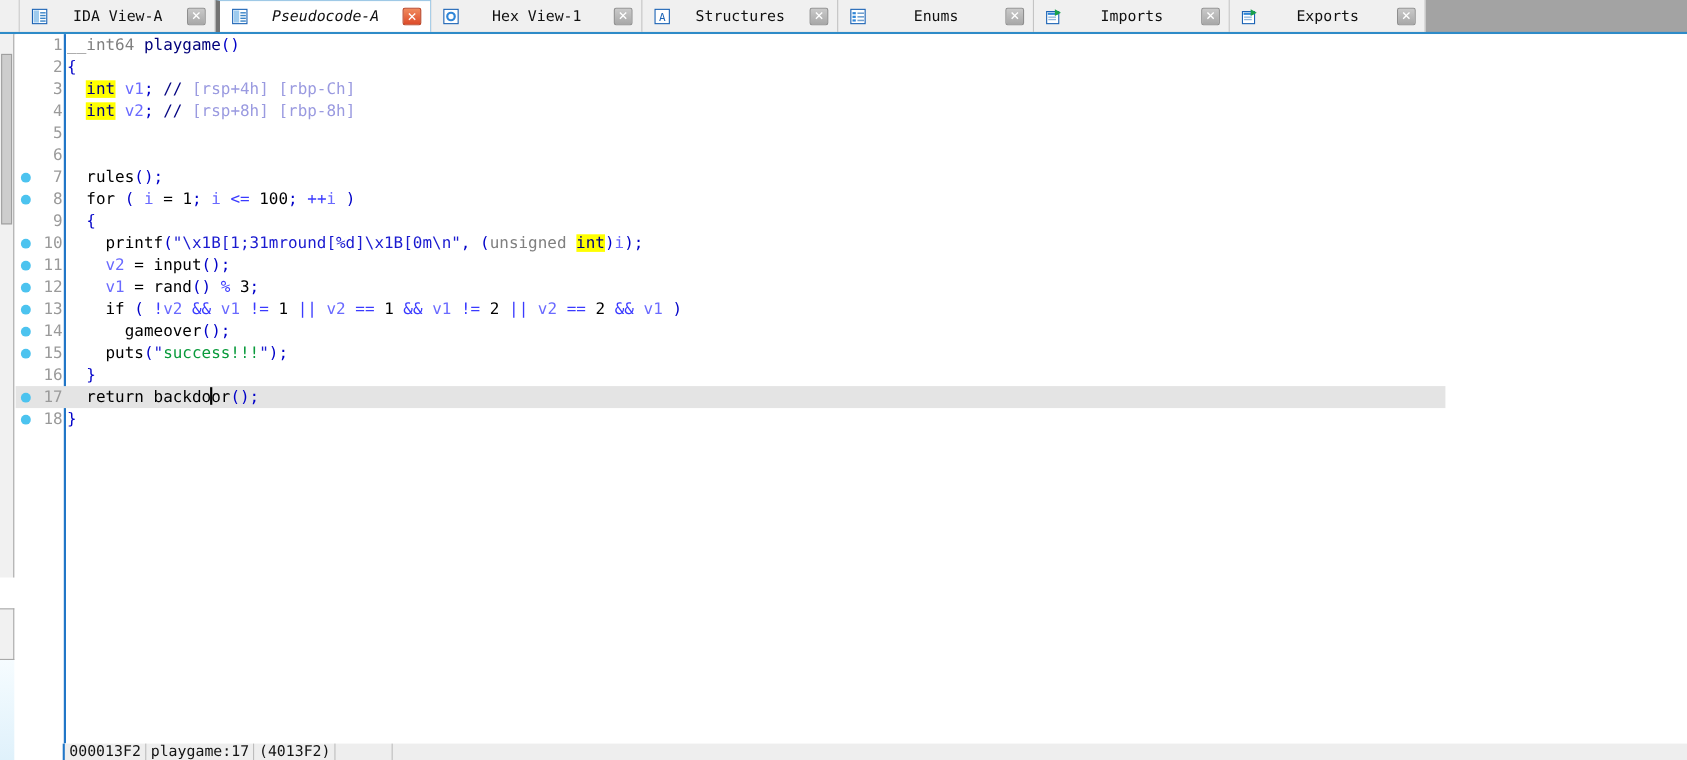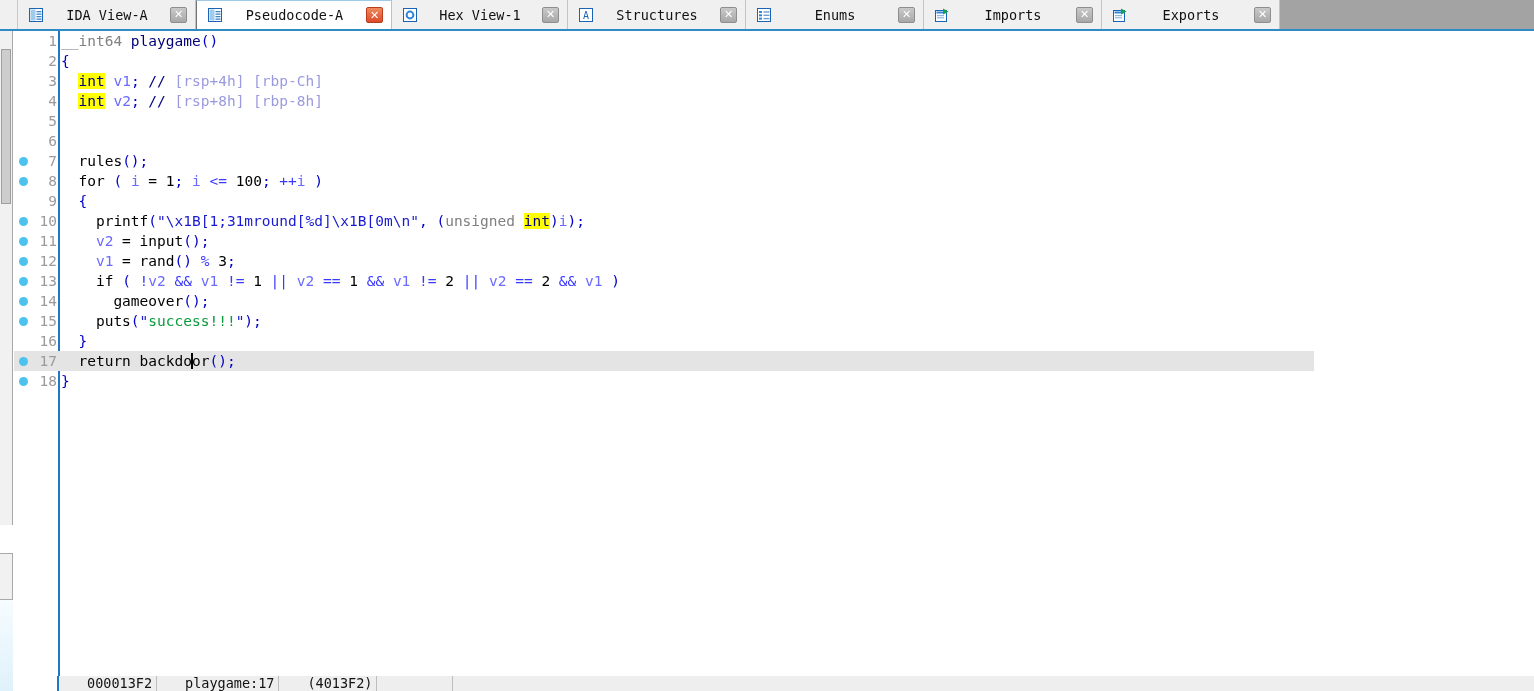--- a/index.html
+++ b/index.html
@@ -41,23 +41,24 @@
     align-items: center;
     box-sizing: border-box;
     background: #f0f0f0;
     border-right: 1px solid #c4c4c4;
     padding: 0 8px 0 10px;
     gap: 0px;
     position: relative;
   }
   .tab.active {
     background: #ffffff;
-    border-left: 1px solid #737373;
+    border-left: 4px solid #737373;
     border-right: 1px solid #9fc9e6;
     border-top: 1px solid #9fc9e6;
+    font-style: italic;
   }
   .tab-icon {
     width: 16px; height: 16px;
     flex: 0 0 16px;
     display: inline-block;
     position: relative;
   }
   .tab-label {
     font-family: "DejaVu Sans Mono", monospace;
     font-size: 13.5px;
@@ -216,21 +217,20 @@
   .status-cell {
     font-family: "DejaVu Sans Mono", monospace;
     font-size: 13.5px;
     color: #121212;
     white-space: nowrap;
     padding: 0 4px;
     border-right: 1px solid #bdbdbd;
     height: 15px;
     line-height: 15px;
     box-sizing: border-box;
-    margin-left: 24px;
   }
   .status-cell.blank { width: 52px; }
   #status-left-rule {
     position: absolute;
     left: 57px; top: 676px;
     width: 2px; height: 15px;
     background: #2176c7;
   }
 </style>
 </head>
@@ -257,21 +257,21 @@
             <rect x="1.5" y="1.5" width="13" height="13" fill="#ffffff" stroke="#1b63b5" stroke-width="1"></rect>
             <rect x="2.5" y="2.5" width="5" height="11" fill="#9ecbee"></rect>
             <rect x="8.5" y="4" width="5" height="1.3" fill="#3c86c8"></rect>
             <rect x="8.5" y="6.5" width="5" height="1.3" fill="#3c86c8"></rect>
             <rect x="8.5" y="9" width="5" height="1.3" fill="#3c86c8"></rect>
             <rect x="8.5" y="11.5" width="5" height="1.3" fill="#3c86c8"></rect>
           </svg></span>
         <span class="tab-label" style="flex: 1 1 auto;">Pseudocode-A</span>
         <span class="tab-close accent">✕</span>
       </div>
-      <div class="tab" style="width: 176px;">
+      <div class="tab" style="width: 192px;">
         <span class="tab-icon"><svg width="16" height="16" viewBox="0 0 16 16">
             <rect x="1.5" y="1.5" width="13" height="13" fill="#ffffff" stroke="#1b63b5" stroke-width="1"></rect>
             <circle cx="8" cy="8" r="3.4" fill="none" stroke="#2f86d8" stroke-width="2"></circle>
           </svg></span>
         <span class="tab-label" style="flex: 1 1 auto;">Hex View-1</span>
         <span class="tab-close">✕</span>
       </div>
       <div class="tab" style="width: 178px;">
         <span class="tab-icon"><svg width="16" height="16" viewBox="0 0 16 16">
             <rect x="1.5" y="1.5" width="13" height="13" fill="#ffffff" stroke="#1b63b5" stroke-width="1"></rect>

